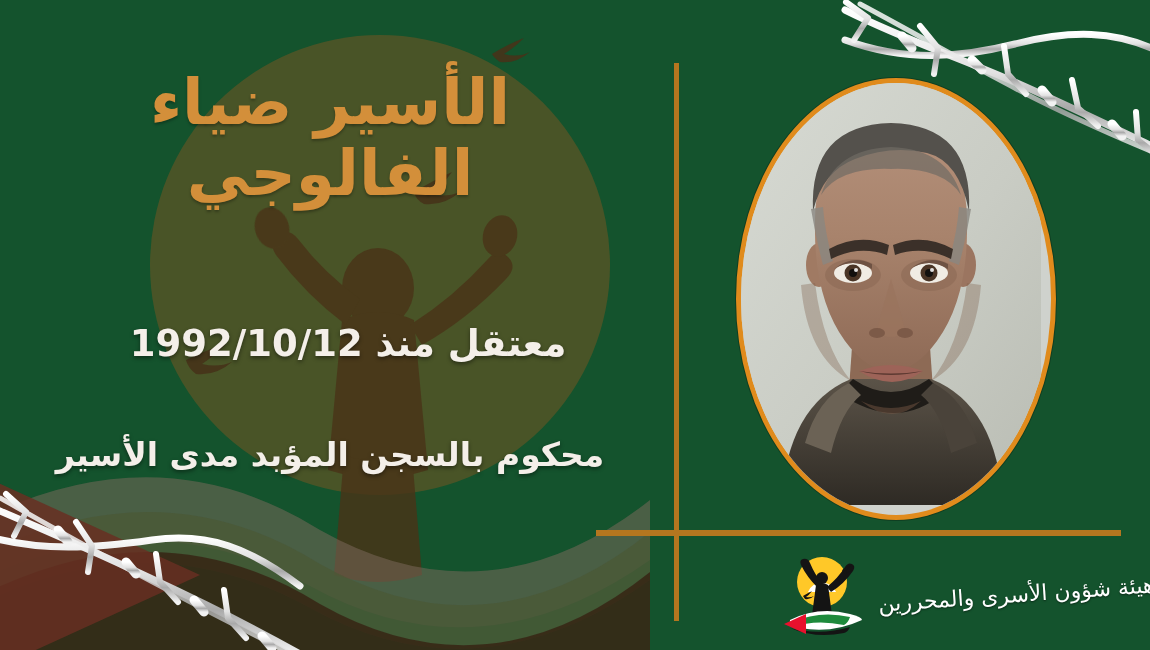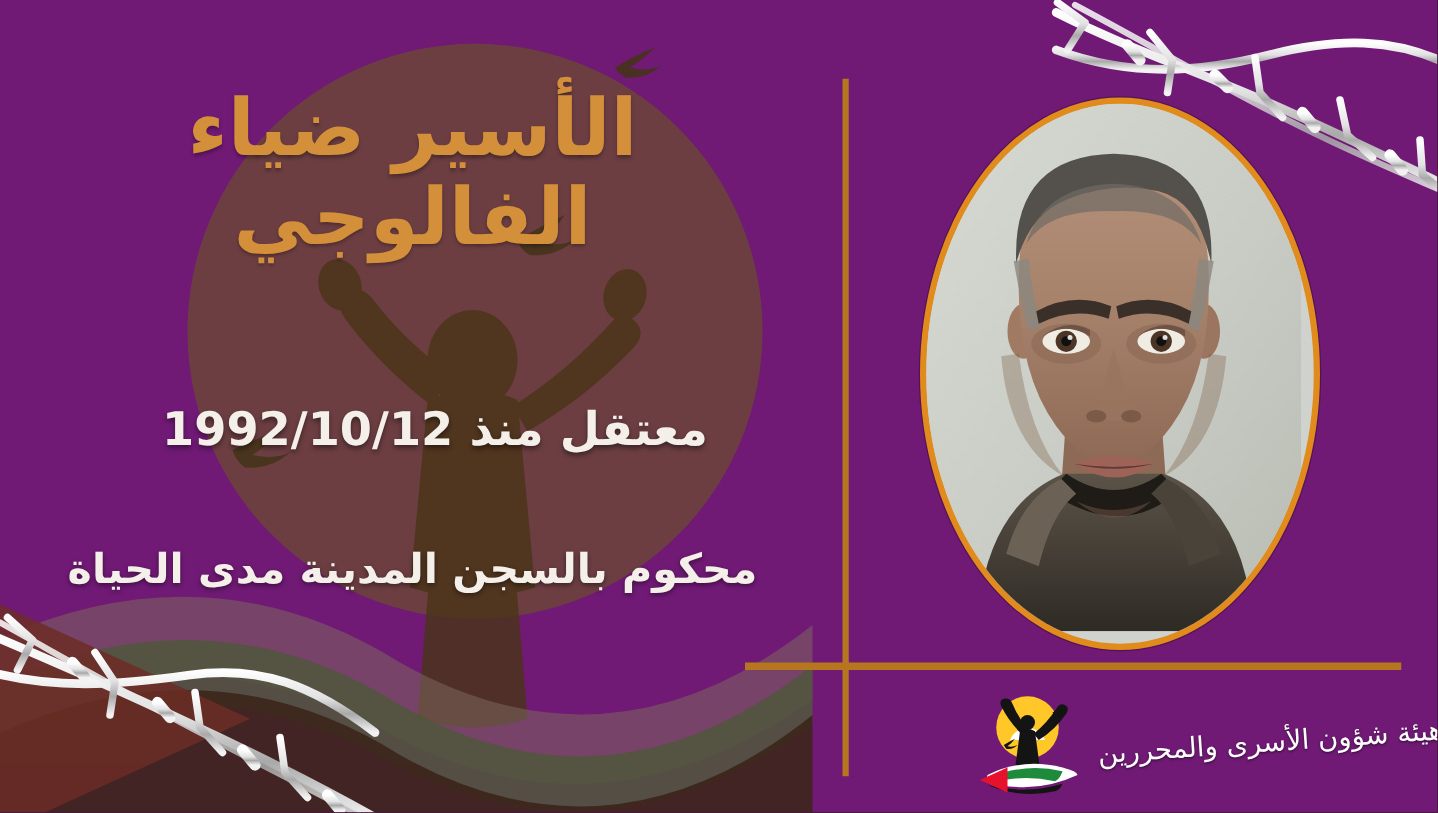--- a/index.html
+++ b/index.html
@@ -1,21 +1,21 @@
 <!DOCTYPE html>
 <html lang="ar" dir="rtl"><head>
 <meta charset="utf-8">
 <title>Prisoner Card</title>
 <style>
   html,body{margin:0;padding:0;background:#2b1d10;}
   #card{
     position:relative;
     width:1150px;height:650px;
     overflow:hidden;
-    background:#701a75;
+    background:#14532d;
     font-family:"DejaVu Sans","Liberation Sans",sans-serif;
     user-select:none;
   }
 
   
   .bg-layer{position:absolute;inset:0;pointer-events:none;}
 
   .wm-circle{
     position:absolute;
     left:150px;top:35px;
@@ -198,21 +198,21 @@
 
   <div class="rule-v"></div>
   <div class="rule-h"></div>
 
   <div class="text-col">
     <div class="title">الأسير ضياء الفالوجي</div>
 
 
     <div class="line line-since">معتقل منذ 1992/10/12</div>
 
-    <div class="line line-sentence">محكوم بالسجن المدينة مدى الحياة</div>
+    <div class="line line-sentence">محكوم بالسجن المؤبد مدى الأسير</div>
   </div>
 
   <div class="portrait-wrap">
     <svg class="portrait-canvas" viewBox="0 0 300 422" xmlns="http://www.w3.org/2000/svg">
       <defs>
         <linearGradient id="bgPhoto" x1="0" y1="0" x2="1" y2="1">
           <stop offset="0%" stop-color="#d7dad3"></stop>
           <stop offset="55%" stop-color="#c9ccc4"></stop>
           <stop offset="100%" stop-color="#b9bcb3"></stop>
         </linearGradient>

